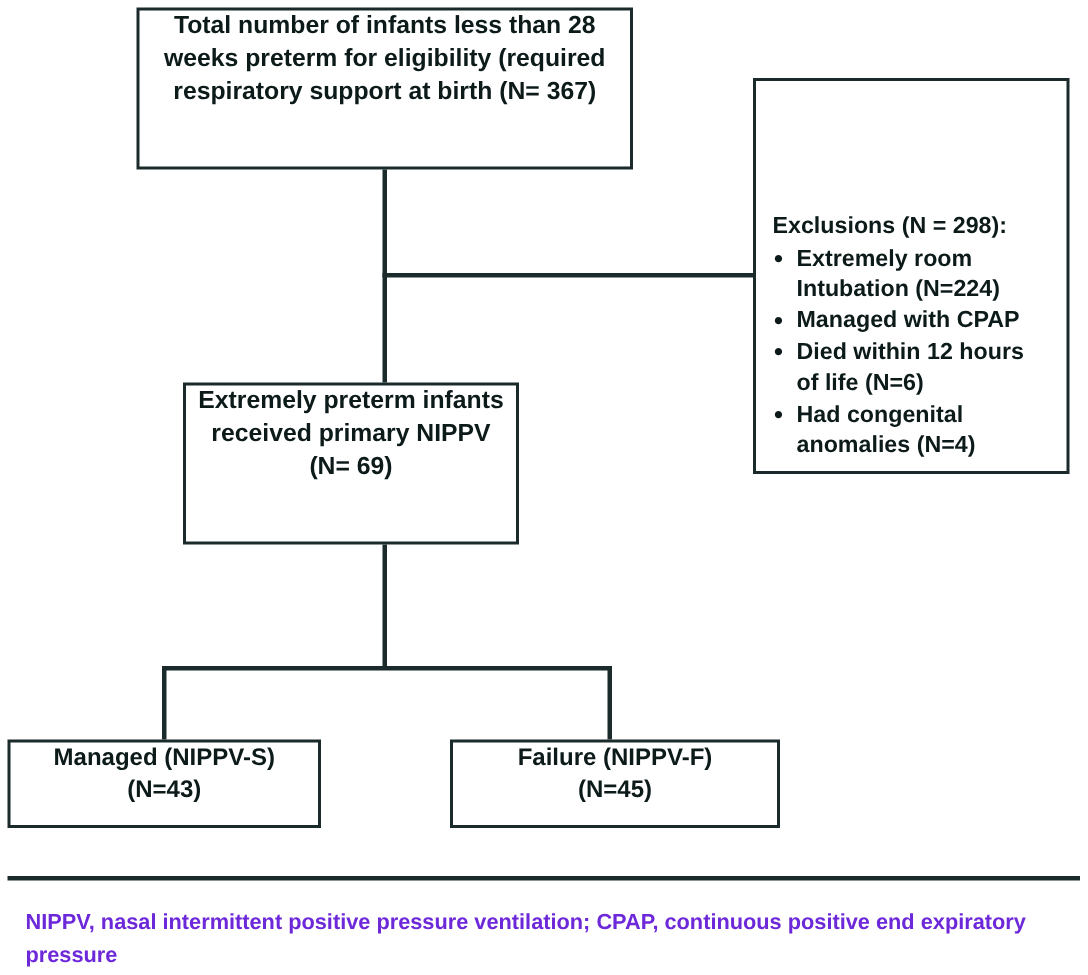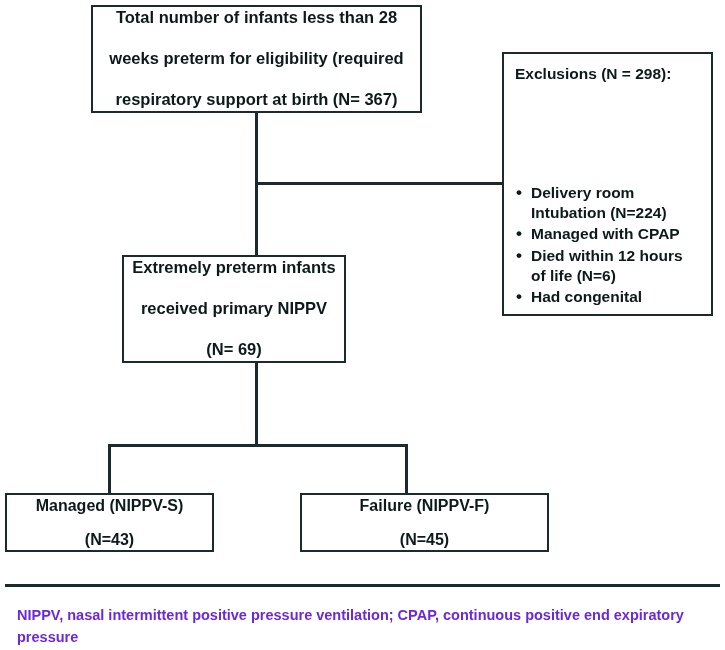--- a/index.html
+++ b/index.html
@@ -22,21 +22,21 @@
     height: 650px;
   }
   .node {
     position: absolute;
     box-sizing: border-box;
     border: 2.5px solid #1b2b2b;
     background: #ffffff;
     display: flex;
     flex-direction: column;
     align-items: center;
-    justify-content: space-between;
+    justify-content: flex-start;
     text-align: center;
     font-weight: bold;
     line-height: 1.32;
     z-index: 3;
   }
   .node .line {
     display: block;
     white-space: nowrap;
   }
 
@@ -51,21 +51,21 @@
   }
 
   
   #node-exclusions {
     left: 502px;
     top: 52px;
     width: 211px;
     height: 264px;
     font-size: 15.5px;
     align-items: flex-start;
-    justify-content: space-between;
+    justify-content: flex-end;
     text-align: left;
     padding: 10px 6px 6px 11px;
   }
   #node-exclusions .excl-title {
     display: block;
     margin-bottom: 2px;
   }
   #node-exclusions ul {
     margin: 0;
     padding: 0;
@@ -99,21 +99,21 @@
   #node-success {
     left: 5px;
     top: 493px;
     width: 209px;
     height: 59px;
     font-size: 16px;
   }
   #node-failure {
     left: 300px;
     top: 493px;
-    width: 249px;
+    width: 220px;
     height: 59px;
     font-size: 16px;
   }
 
   
   .conn {
     position: absolute;
     background: #1b2b2b;
     z-index: 1;
   }
@@ -163,32 +163,33 @@
   <div class="node" id="node-screened">
     <span class="line">Total number of infants less than 28</span>
     <span class="line">weeks preterm for eligibility (required</span>
     <span class="line">respiratory support at birth (N= 367)</span>
   </div>
 
   <div class="node" id="node-exclusions">
     <span class="excl-title">Exclusions (N = 298):</span>
     <ul>
       <li>
-        <span class="line">Delivery room</span>
+        <span class="line">Extremely room</span>
         <span class="line">Intubation (N=224)</span>
       </li>
       <li>
         <span class="line">Managed with CPAP</span>
       </li>
       <li>
         <span class="line">Died within 12 hours</span>
         <span class="line">of life (N=6)</span>
       </li>
       <li>
         <span class="line">Had congenital</span>
+        <span class="line">anomalies  (N=4)</span>
       </li>
     </ul>
   </div>
 
   <div class="node" id="node-nippv">
     <span class="line">Extremely preterm infants</span>
     <span class="line">received primary NIPPV</span>
     <span class="line">(N= 69)</span>
   </div>
 

